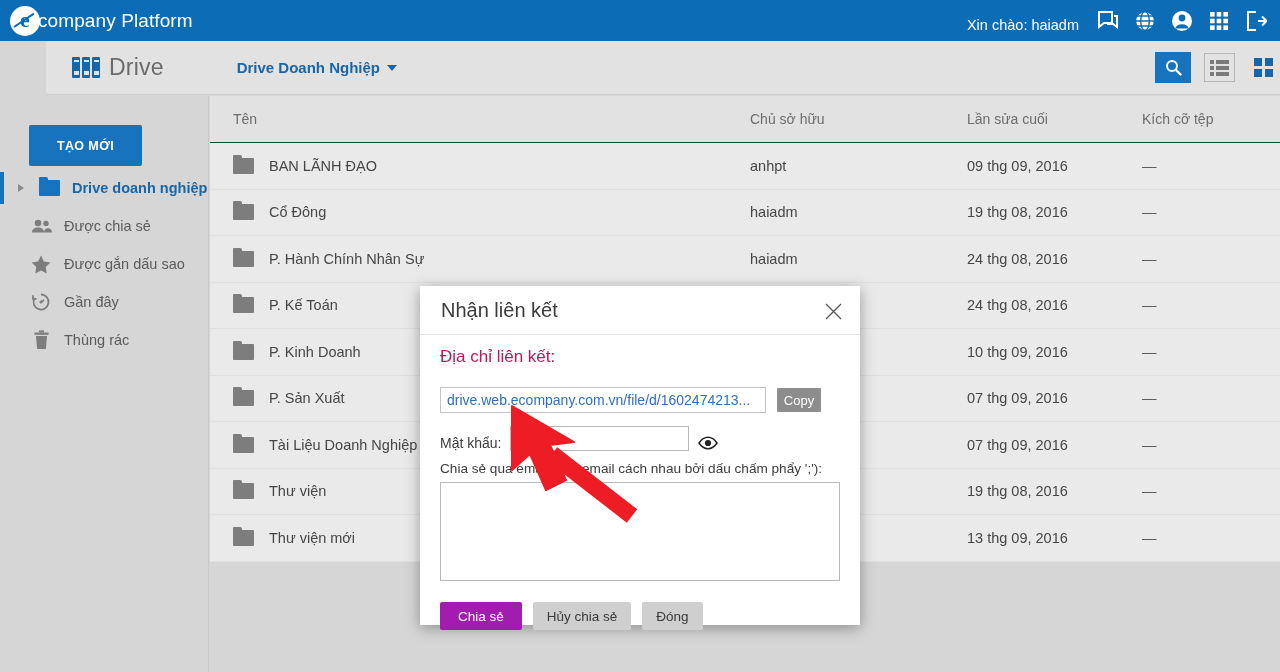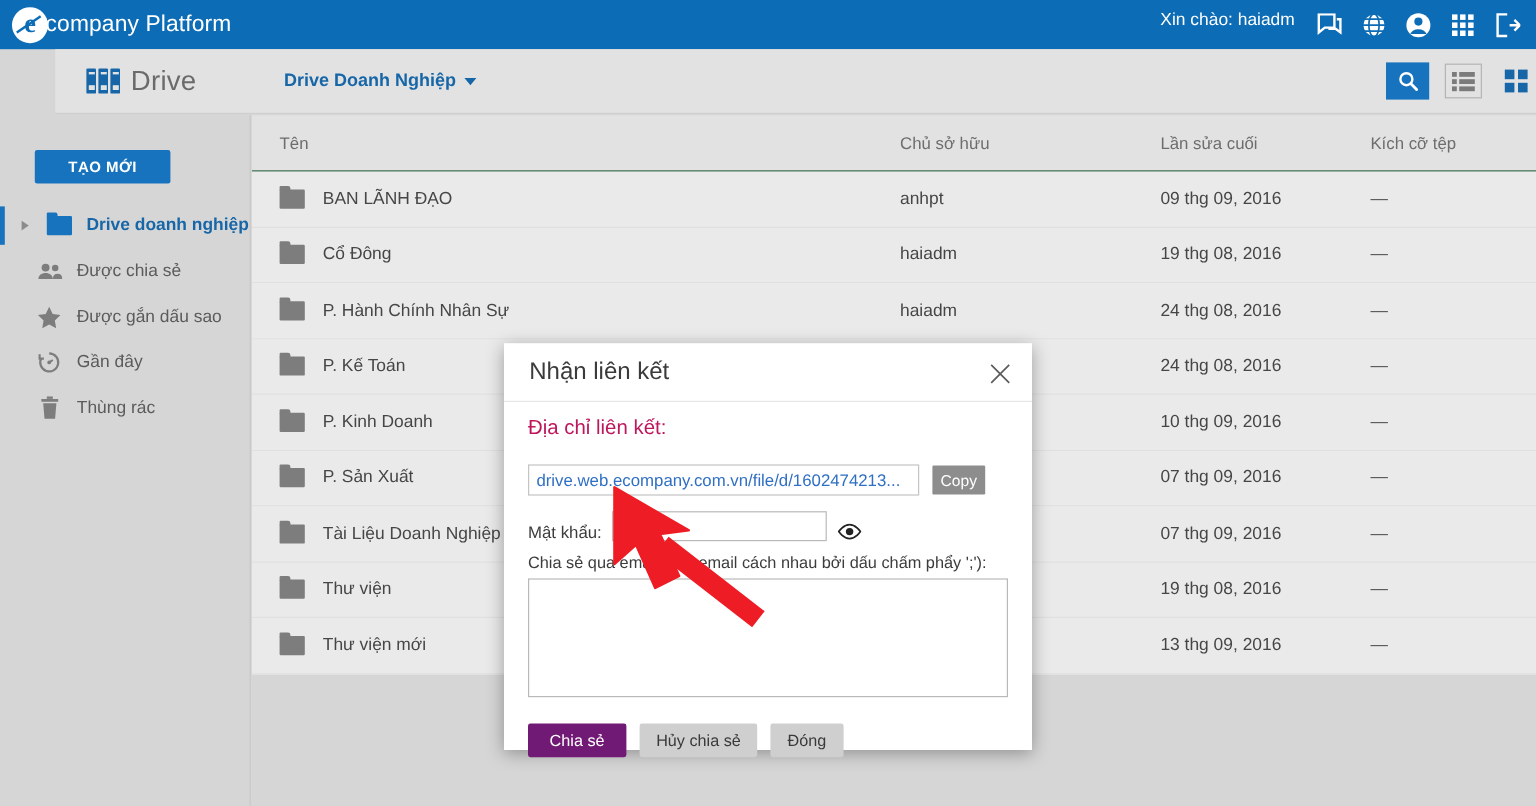--- a/index.html
+++ b/index.html
@@ -29,21 +29,21 @@
   }
   .logo-circle .slash {
     position: absolute; left: 4px; top: 20px;
     width: 24px; height: 2px; background: #0c6cb5;
     transform: rotate(-34deg); transform-origin: left center;
   }
   .brand-name {
     color: #ffffff; font-size: 19px; letter-spacing: .1px;
     margin-left: -2px; white-space: nowrap;
   }
-  .top-right { display: flex; align-items: flex-start; gap: 13px; padding-right: 12px; }
+  .top-right { display: flex; align-items: flex-end; gap: 13px; padding-right: 12px; }
   .greeting { color: #ffffff; font-size: 14.5px; margin-right: 4px; white-space: nowrap; }
   .ticon { width: 24px; height: 24px; display: flex; align-items: center; justify-content: center; cursor: pointer; }
   .ticon svg { display: block; }
 
   
   .subbar {
     position: absolute; left: 0; top: 41px; width: 1280px; height: 54px;
     background: #e2e2e2; border-bottom: 1px solid #cfcfcf;
     display: flex; align-items: center; margin-left: 46px;
   }
@@ -103,21 +103,21 @@
     font-size: 14px; display: flex; align-items: center; justify-content: center;
     cursor: pointer;
   }
 
   
   .sidebar {
     position: absolute; left: 0; top: 96px; width: 209px; height: 576px;
     background: #d6d6d6; border-right: 1px solid #c9c9c9;
   }
   .newbtn {
-    position: absolute; left: 29px; top: 29px; width: 113px; height: 28px;
+    position: absolute; left: 29px; top: 29px; width: 113px; height: 41px;
     background: #1773bd; color: #fff; border: none; border-radius: 2px;
     font-size: 12.5px; font-weight: bold; letter-spacing: .4px; cursor: pointer;
     font-family: "Liberation Sans", sans-serif;
   }
   .navlist { position: absolute; top: 73px; left: 0; width: 209px; }
   .navitem {
     position: relative; display: flex; align-items: center; height: 38px;
     padding-left: 30px; gap: 12px; cursor: pointer; font-size: 14.5px; color: #5b5b5b;
   }
   .navitem.active { color: #1767a8; font-weight: bold; }
@@ -212,21 +212,21 @@
   .emailbox {
     margin-top: 6px; width: 400px; height: 99px; border: 1px solid #b9b9b9;
     background: #fff; resize: none; outline: none;
     font-family: "Liberation Sans", sans-serif; font-size: 14px; padding: 5px;
   }
   .dlg-actions { display: flex; gap: 11px; padding: 17px 0 0 20px; }
   .btn {
     height: 28px; border: none; border-radius: 2px; cursor: pointer;
     font-family: "Liberation Sans", sans-serif; font-size: 13.5px;
   }
-  .btn-primary { background: #701a75; color: #fff; padding: 0 18px; text-align: right; }
+  .btn-primary { background: #a21caf; color: #fff; padding: 0 18px; text-align: right; }
   .btn-plain { background: #cfcfcf; color: #3a3a3a; padding: 0 14px; }
 
   
   .cursor-arrow { position: absolute; left: 500px; top: 398px; z-index: 90; pointer-events: none; }
 </style>
 </head>
 <body>
 
 <div class="topbar">
   <div class="brand">

